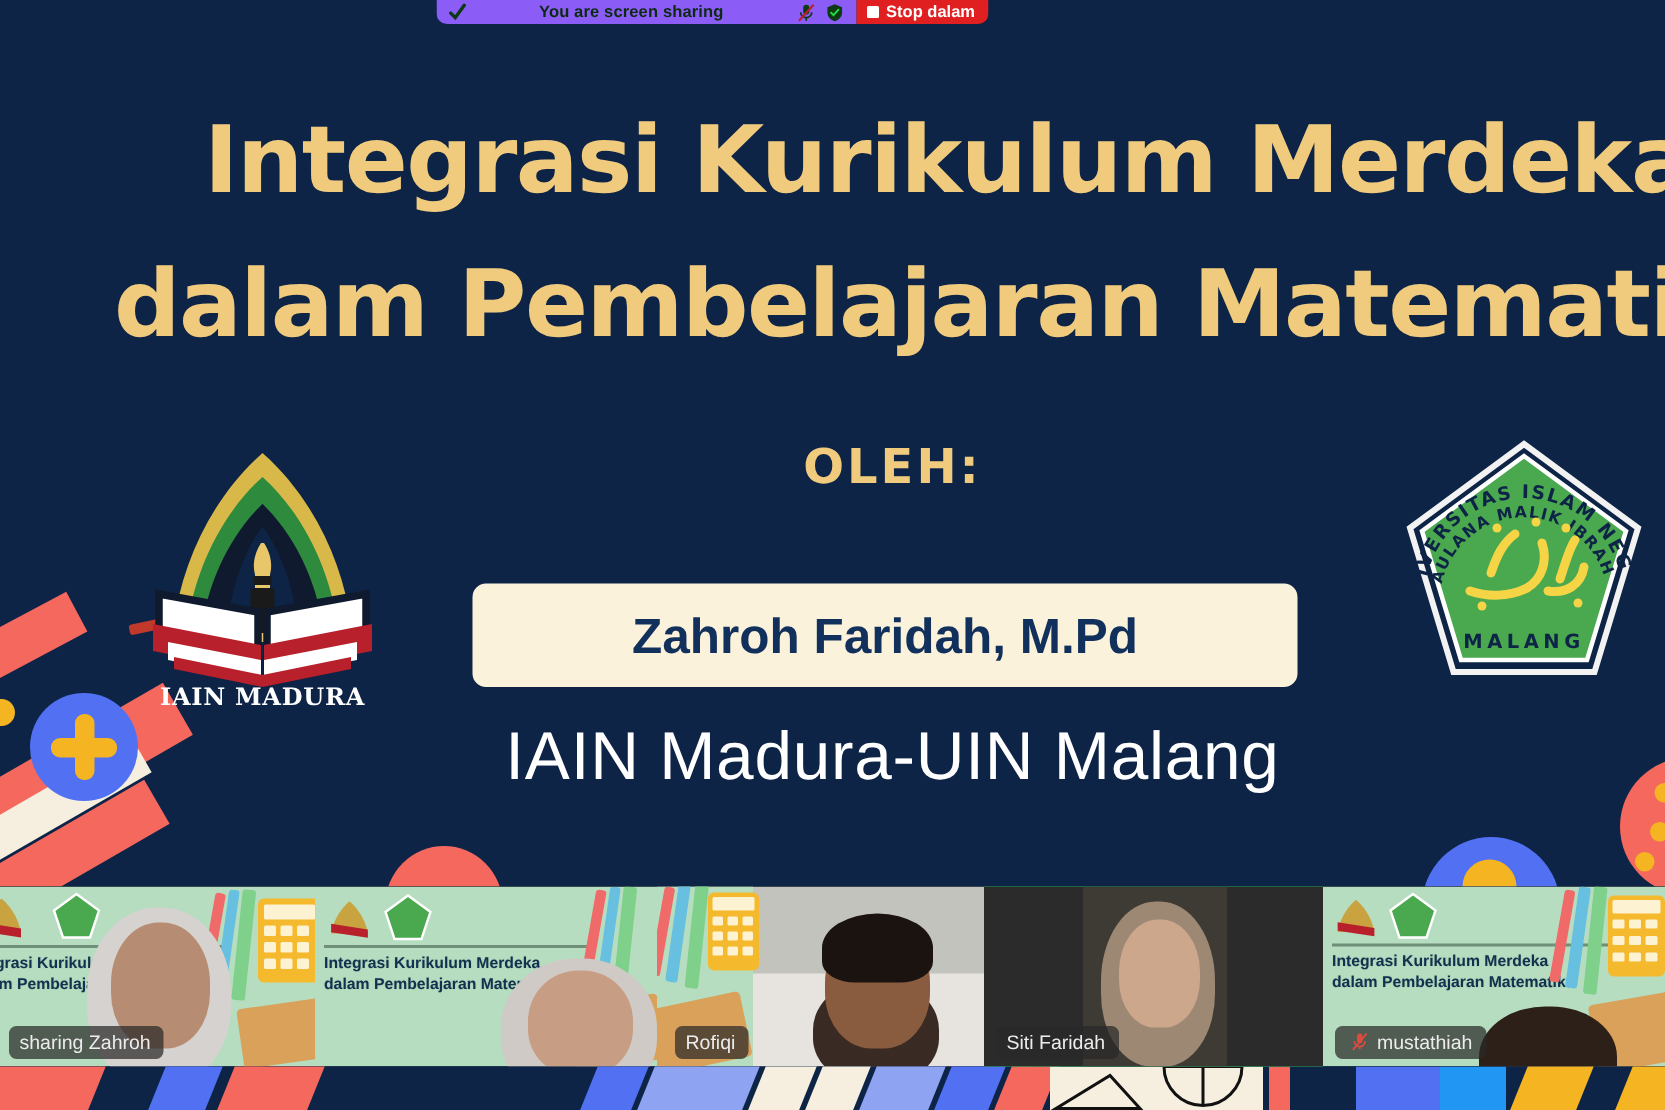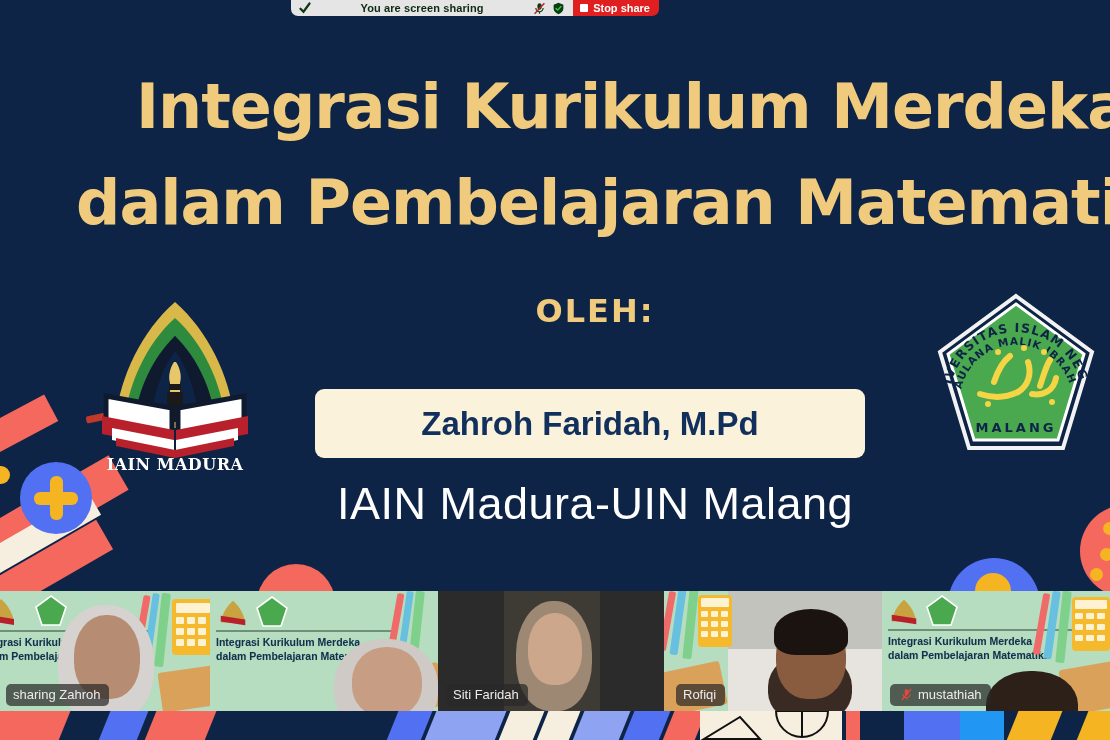--- a/index.html
+++ b/index.html
@@ -9,21 +9,21 @@
   #app { position:relative; width:1110px; height:740px; overflow:hidden; background:#0d2447; }
 
   
   .share-bar{
     position:absolute; left:291px; top:0; width:368px; height:16px;
     display:flex; align-items:center; z-index:60;
     border-bottom-left-radius:7px; border-bottom-right-radius:7px;
     overflow:hidden;
   }
   .share-green{
-    flex:1 1 auto; height:16px; background:#e5e5e5;
+    flex:1 1 auto; height:16px; background:#8b5cf6;
     display:flex; align-items:center; gap:6px; padding:0 8px;
   }
   .share-check{ width:12px; height:12px; flex:0 0 auto; }
   .share-label{
     flex:1 1 auto; text-align:center; color:#0c2a12;
     font-size:11px; font-weight:bold; letter-spacing:.1px;
     white-space:nowrap;
   }
   .share-ico{ width:13px; height:13px; flex:0 0 auto; }
   .stop-share{
@@ -236,21 +236,21 @@
         <line x1="8" y1="12" x2="8" y2="14.5" stroke="#0c3a14" stroke-width="1.4"></line>
         <line x1="2" y1="14.5" x2="14" y2="1.5" stroke="#b8202b" stroke-width="1.8"></line>
       </svg>
       <svg class="share-ico" viewBox="0 0 16 16">
         <path d="M8 1 L14 3.5 V8 C14 11.5 11 14 8 15 C5 14 2 11.5 2 8 V3.5 Z" fill="#0c3a14"></path>
         <path d="M5 8 L7 10 L11 5.5" stroke="#22dd3a" stroke-width="1.6" fill="none" stroke-linecap="round"></path>
       </svg>
     </div>
     <div class="stop-share">
       <span class="stop-square"></span>
-      <span class="stop-label">Stop share</span>
+      <span class="stop-label">Stop dalam</span>
     </div>
   </div>
 
   <div class="strip">
 
     <div class="tile" style="width:210px">
       <div class="bg-slide"></div>
       <div class="mini-rule" style="left:-20px; top:39px; width:170px;"></div>
       <div class="mini-title" style="left:-22px; top:44px; width:190px;">
         <span>Integrasi Kurikulum Merdeka</span><br><span>dalam Pembelajaran Matematika</span>
@@ -297,30 +297,20 @@
       </svg>
       <svg style="position:absolute; left:44px; top:4px; width:36px;height:34px" viewBox="0 0 34 34">
         <path d="M17 2 L32 13 L26 31 L8 31 L2 13 Z" fill="#4aa84f" stroke="#fff" stroke-width="1.6"></path>
       </svg>
       <div class="pen" style="left:182px; top:2px; width:7px; height:64px; background:#f06a6a; transform:rotate(10deg);"></div>
       <div class="pen" style="left:192px; top:0px; width:7px; height:70px; background:#68c0e0; transform:rotate(8deg);"></div>
       <div class="pen" style="left:202px; top:0px; width:9px; height:74px; background:#7fd08a; transform:rotate(6deg);"></div>
       <div class="mathbox" style="left:170px; top:76px; width:62px; height:44px; transform:rotate(-10deg);"></div>
       <div class="person" style="left:124px; top:48px; width:104px; height:96px; background:#cfcac6;"></div>
       <div class="person" style="left:142px; top:56px; width:70px; height:70px; background:#c79d83;"></div>
-    </div>
-
-    <div class="tile active" style="width:226px">
-      <div class="bg-dark"></div>
-      <div style="position:absolute; left:66px; top:0; width:96px; height:120px; background:#3e3a34;"></div>
-      <div class="person" style="left:78px; top:10px; width:76px; height:110px; background:#9d8874;"></div>
-      <div class="person" style="left:90px; top:22px; width:54px; height:72px; background:#cda78b;"></div>
-      <div class="tile-name" style="left:8px;">
-        <span>Siti Faridah</span>
-      </div>
     </div>
 
     <div class="tile" style="width:218px">
       <div class="bg-grey"></div>
       <div style="position:absolute; left:0; top:0; width:64px; height:120px; background:#b6ddbf;"></div>
       <div class="pen" style="left:0px; top:0px; width:7px; height:60px; background:#f06a6a; transform:rotate(10deg);"></div>
       <div class="pen" style="left:10px; top:-2px; width:8px; height:66px; background:#68c0e0; transform:rotate(8deg);"></div>
       <div class="pen" style="left:22px; top:-2px; width:9px; height:70px; background:#7fd08a; transform:rotate(6deg);"></div>
       <div class="calc" style="left:34px; top:4px; width:34px; height:52px;">
         <i style="left:3px;top:3px;width:28px;height:9px"></i>
@@ -334,20 +324,30 @@
           <i style="left:13px;top:36px;width:7px;height:6px"></i>
           <i style="left:23px;top:36px;width:7px;height:6px"></i>
       </div>
       <div class="mathbox" style="left:-6px; top:76px; width:66px; height:44px; transform:rotate(-12deg);"></div>
       <div style="position:absolute; left:64px; top:58px; width:154px; height:62px; background:#e7e4df;"></div>
       <div class="person" style="left:104px; top:62px; width:84px; height:70px; background:#3a2a24;"></div>
       <div class="person" style="left:112px; top:24px; width:70px; height:84px; background:#8a5c3f;"></div>
       <div class="person" style="left:110px; top:18px; width:74px; height:46px; background:#1b1310; border-radius:50% 50% 30% 30%;"></div>
       <div class="tile-name" style="left:12px;">
         <span>Rofiqi</span>
+      </div>
+    </div>
+
+    <div class="tile active" style="width:226px">
+      <div class="bg-dark"></div>
+      <div style="position:absolute; left:66px; top:0; width:96px; height:120px; background:#3e3a34;"></div>
+      <div class="person" style="left:78px; top:10px; width:76px; height:110px; background:#9d8874;"></div>
+      <div class="person" style="left:90px; top:22px; width:54px; height:72px; background:#cda78b;"></div>
+      <div class="tile-name" style="left:8px;">
+        <span>Siti Faridah</span>
       </div>
     </div>
 
     <div class="tile" style="width:228px">
       <div class="bg-slide"></div>
       <div class="mini-rule" style="left:6px; top:38px; width:184px;"></div>
       <div class="mini-title" style="left:6px; top:43px; width:200px;">
         <span>Integrasi Kurikulum Merdeka</span><br><span>dalam Pembelajaran Matematika</span>
       </div>
       <svg style="position:absolute; left:6px; top:5px; width:32px;height:32px" viewBox="0 0 34 34">

